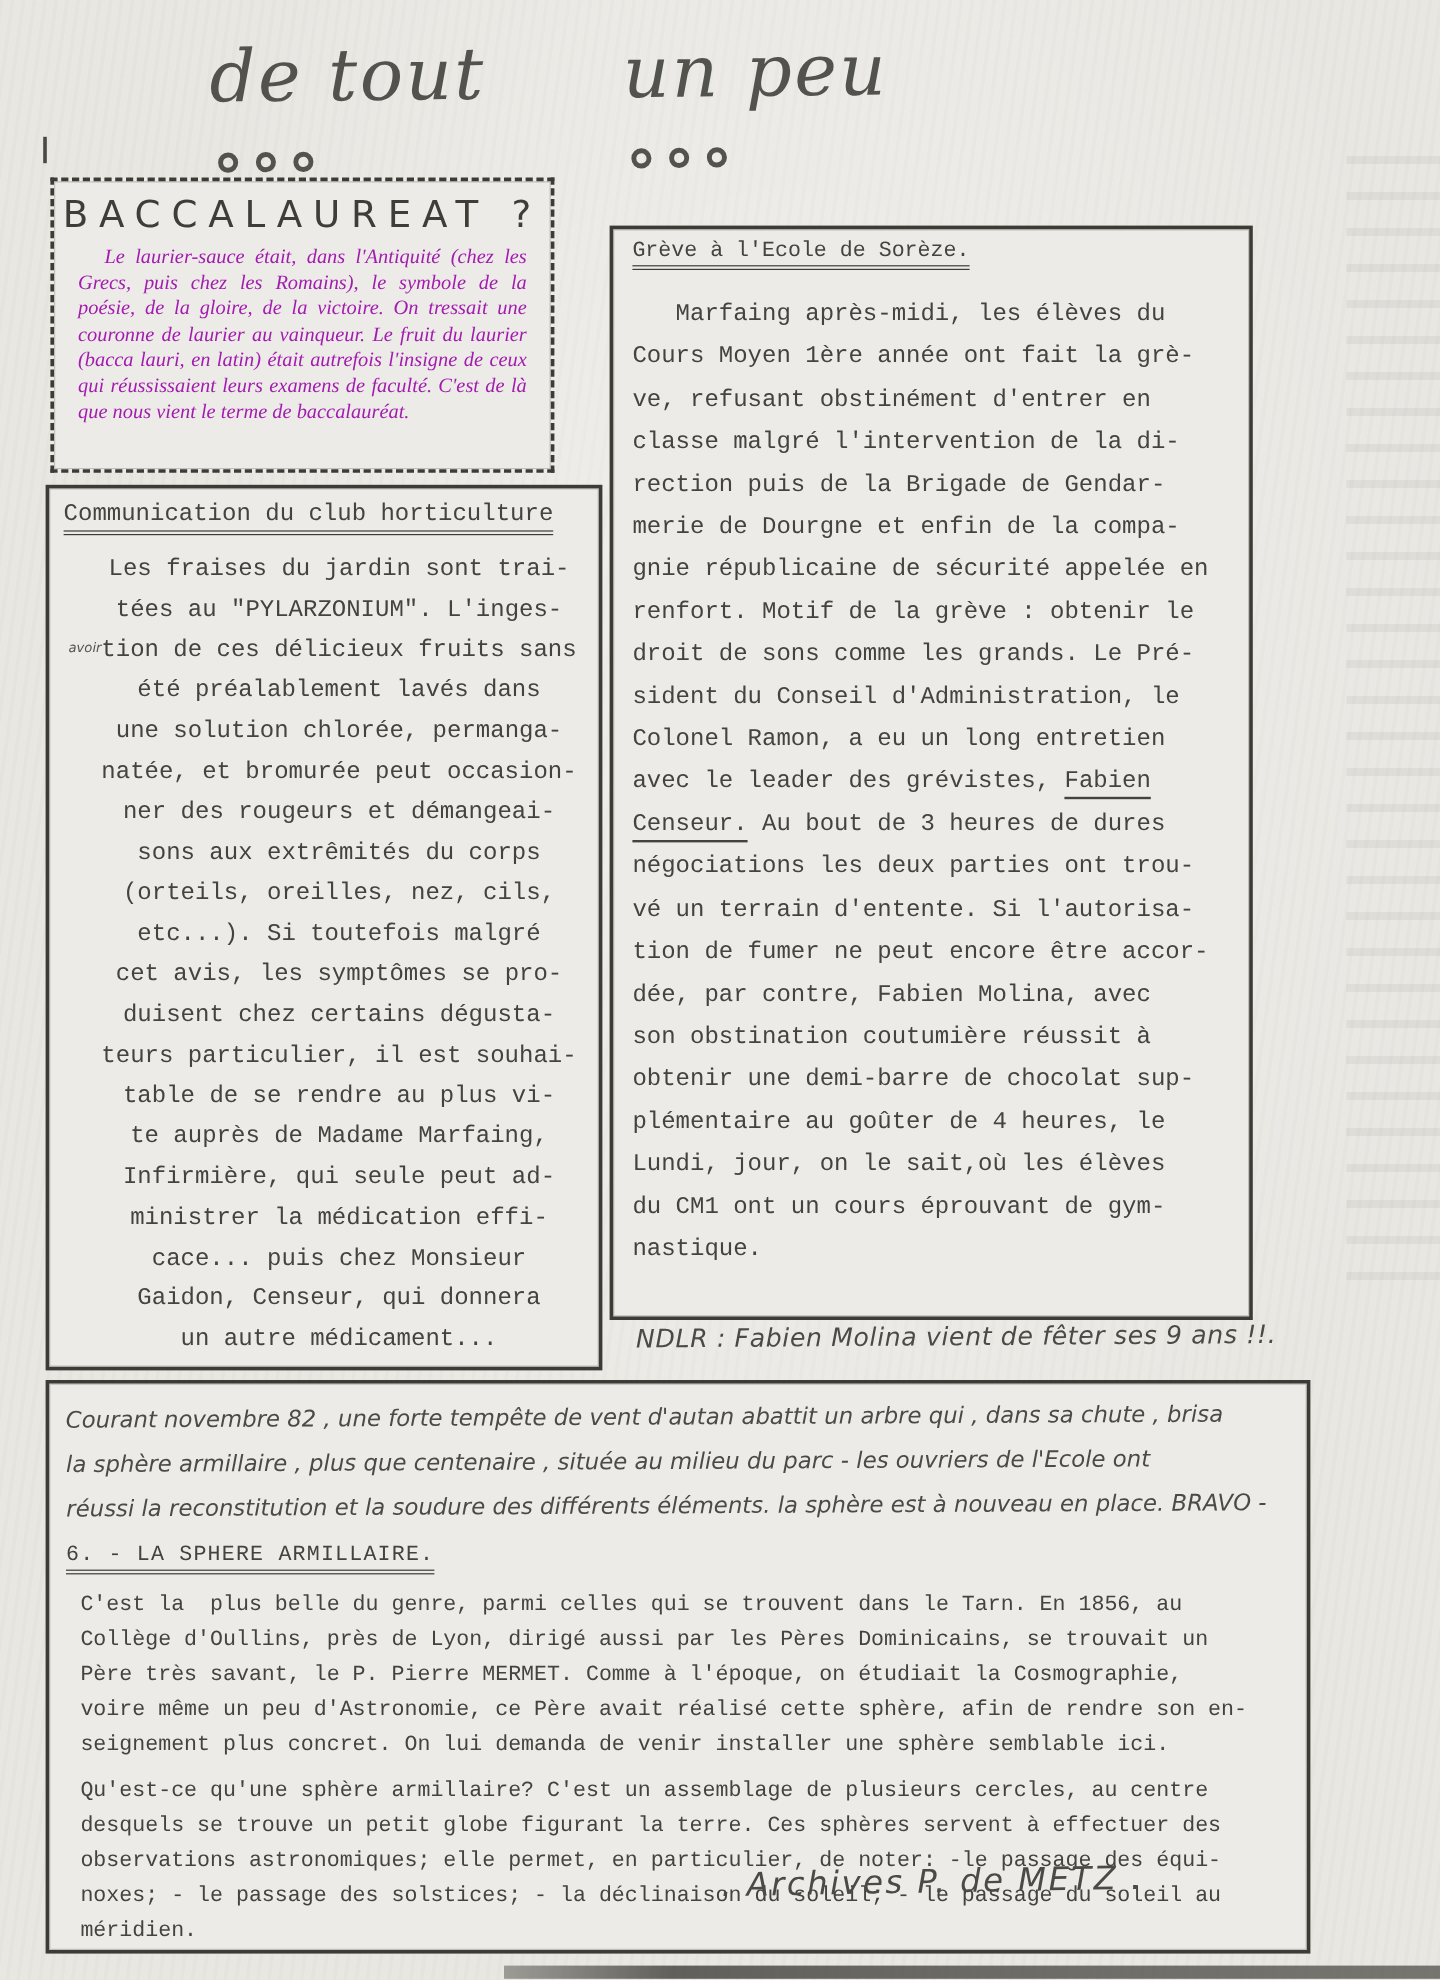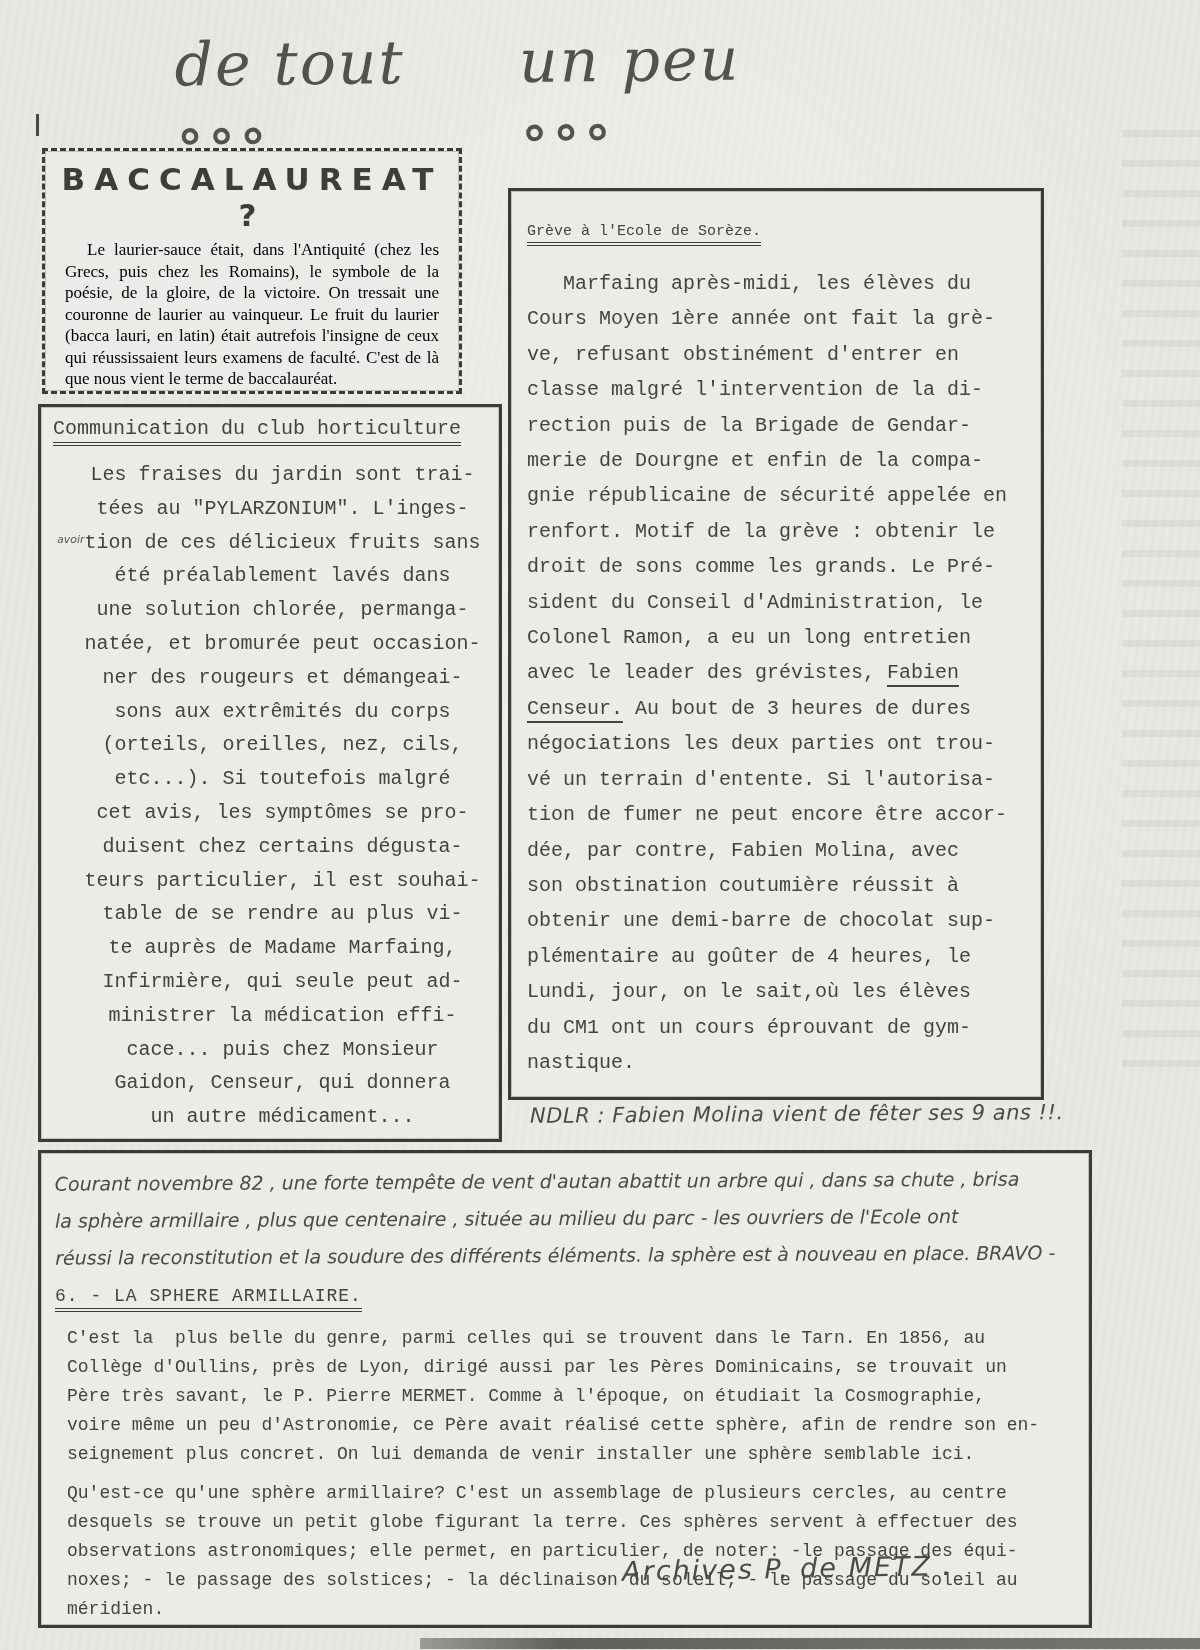--- a/index.html
+++ b/index.html
@@ -13,41 +13,41 @@
   }
   .title{
     position:absolute;left:175px;top:26px;width:680px;display:flex;justify-content:space-between;
     font-family:"DejaVu Serif",serif;font-style:italic;font-size:60px;color:#53534d;
     letter-spacing:2px;transform:rotate(-.6deg);
   }
   .tick{position:absolute;left:36px;top:114px;width:3px;height:22px;background:#4a4a44;}
   .box{position:absolute;background:#edebe7;border:3px solid #3c3c36;box-shadow:inset 0 0 0 1px rgba(60,60,54,.25);}
   .bacc{left:42px;top:148px;width:414px;height:240px;border-style:dashed;border-width:3px;}
   .bacc h2{
-    margin:10px 0 6px 0;text-align:center;font-family:"DejaVu Sans",sans-serif;font-weight:700;
+    margin:10px 0 6px 0;text-align:center;font-family:"DejaVu Sans",sans-serif;font-weight:400;
     font-size:31px;letter-spacing:9px;color:#3e3e38;
   }
   .bacc p{
-    margin:2px 20px;font-family:"Liberation Serif","DejaVu Serif",serif;
-    font-size:17px;line-height:21.5px;text-align:justify;text-indent:22px;color:#000000;
+    margin:2px 20px;font-family:"Liberation Serif","DejaVu Serif",serif;font-style:italic;
+    font-size:17px;line-height:21.5px;text-align:justify;text-indent:22px;color:#a21caf;
   }
   .mono-heading{
     display:inline-block;margin:0;font-weight:400;color:#44443e;
     border-bottom:4px double #3c3c36;padding-bottom:2px;
   }
   .hort{left:38px;top:404px;width:458px;height:732px;}
   .hort .mono-heading{font-size:20px;margin:10px 0 4px 12px;}
   .hort .lines{margin:8px 0 0 25px;font-size:20px;text-align:center;}
   .hort .tline{line-height:33.8px;}
   .insertion{
     position:absolute;left:16px;top:126px;font-family:"DejaVu Sans",sans-serif;font-style:italic;
     font-size:11px;color:#55554f;
   }
   .greve{left:508px;top:188px;width:530px;height:906px;}
-  .greve .mono-heading{font-size:15px;margin:32px 0 6px 16px;text-align:center;}
+  .greve .mono-heading{font-size:18px;margin:8px 0 6px 16px;text-align:center;}
   .greve .lines{margin:14px 0 0 16px;font-size:20px;}
   .greve .tline{line-height:35.4px;}
   .tline{white-space:pre;}
   .uline{border-bottom:2px solid #44443e;padding-bottom:1px;}
   .handwriting{font-family:"DejaVu Sans",sans-serif;font-style:italic;color:#4b4b45;}
   .ndlr{position:absolute;left:530px;top:1102px;font-size:21px;transform:rotate(-.4deg);letter-spacing:.5px;}
   .sphere{left:38px;top:1150px;width:1048px;height:472px;}
   .sphere .hw{margin:10px 0 0 14px;font-size:19px;transform:rotate(-.3deg);}
   .sphere .hw .tline{line-height:37px;white-space:normal;}
   .sphere .mono-heading{font-size:18px;margin:12px 0 2px 14px;letter-spacing:1px;}

